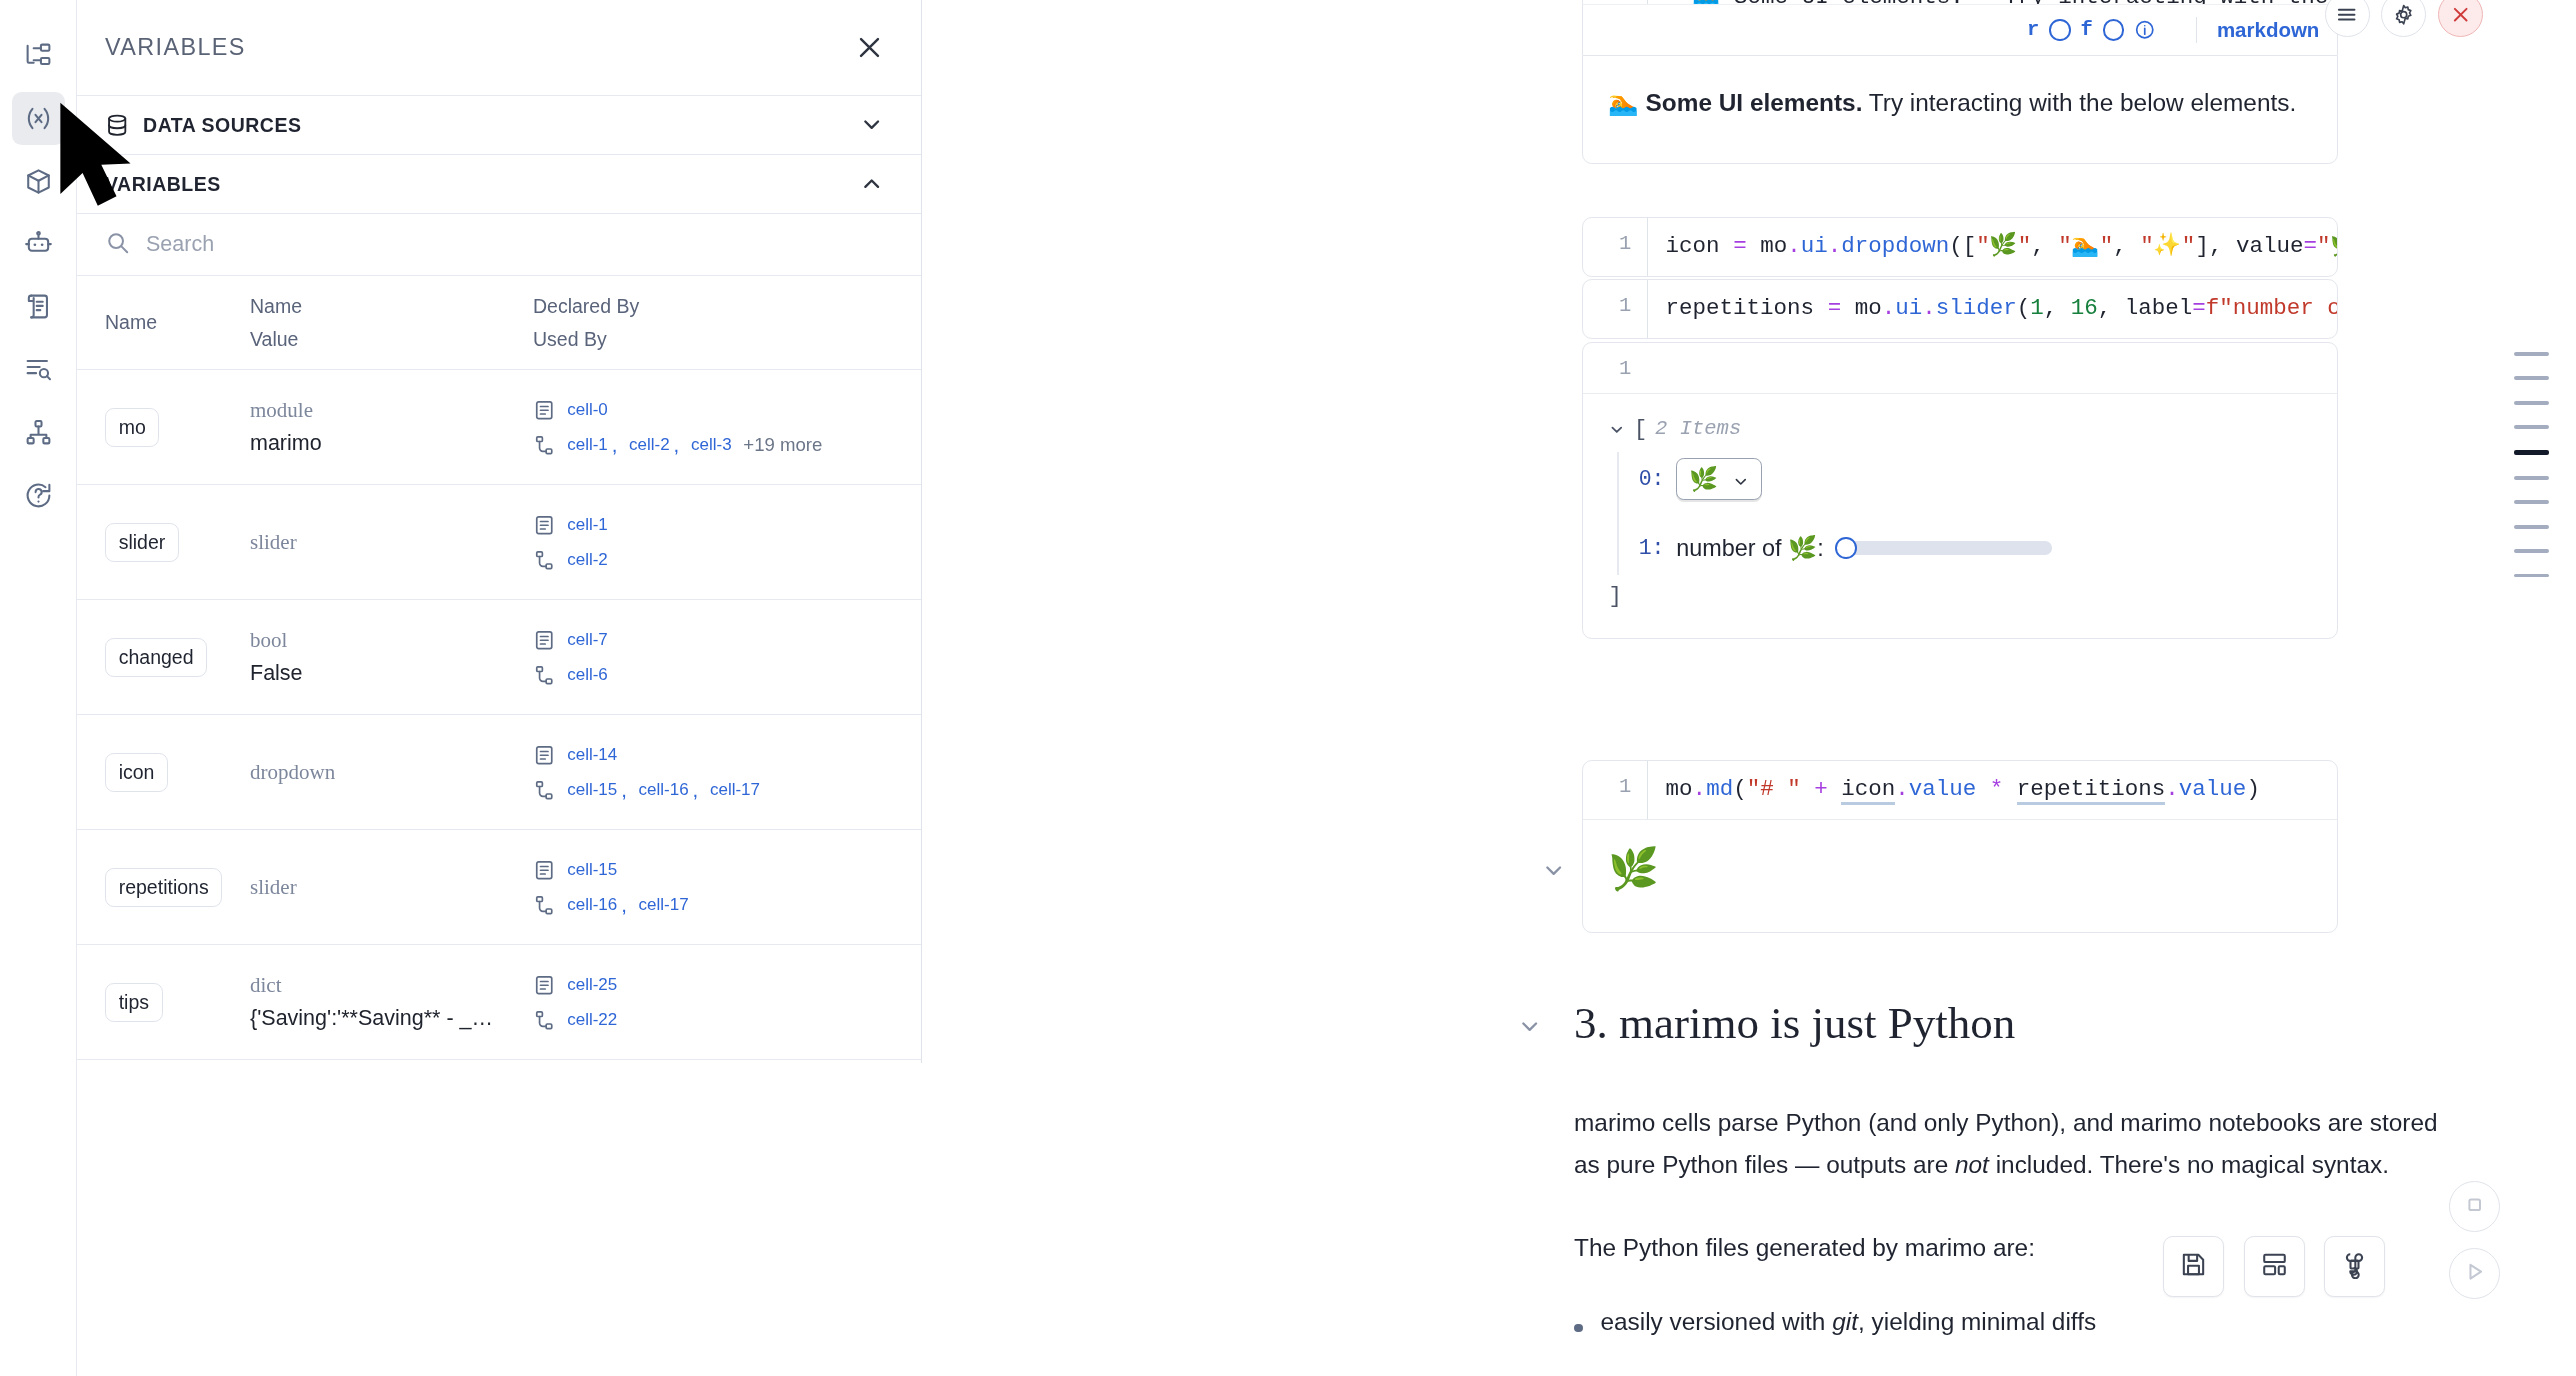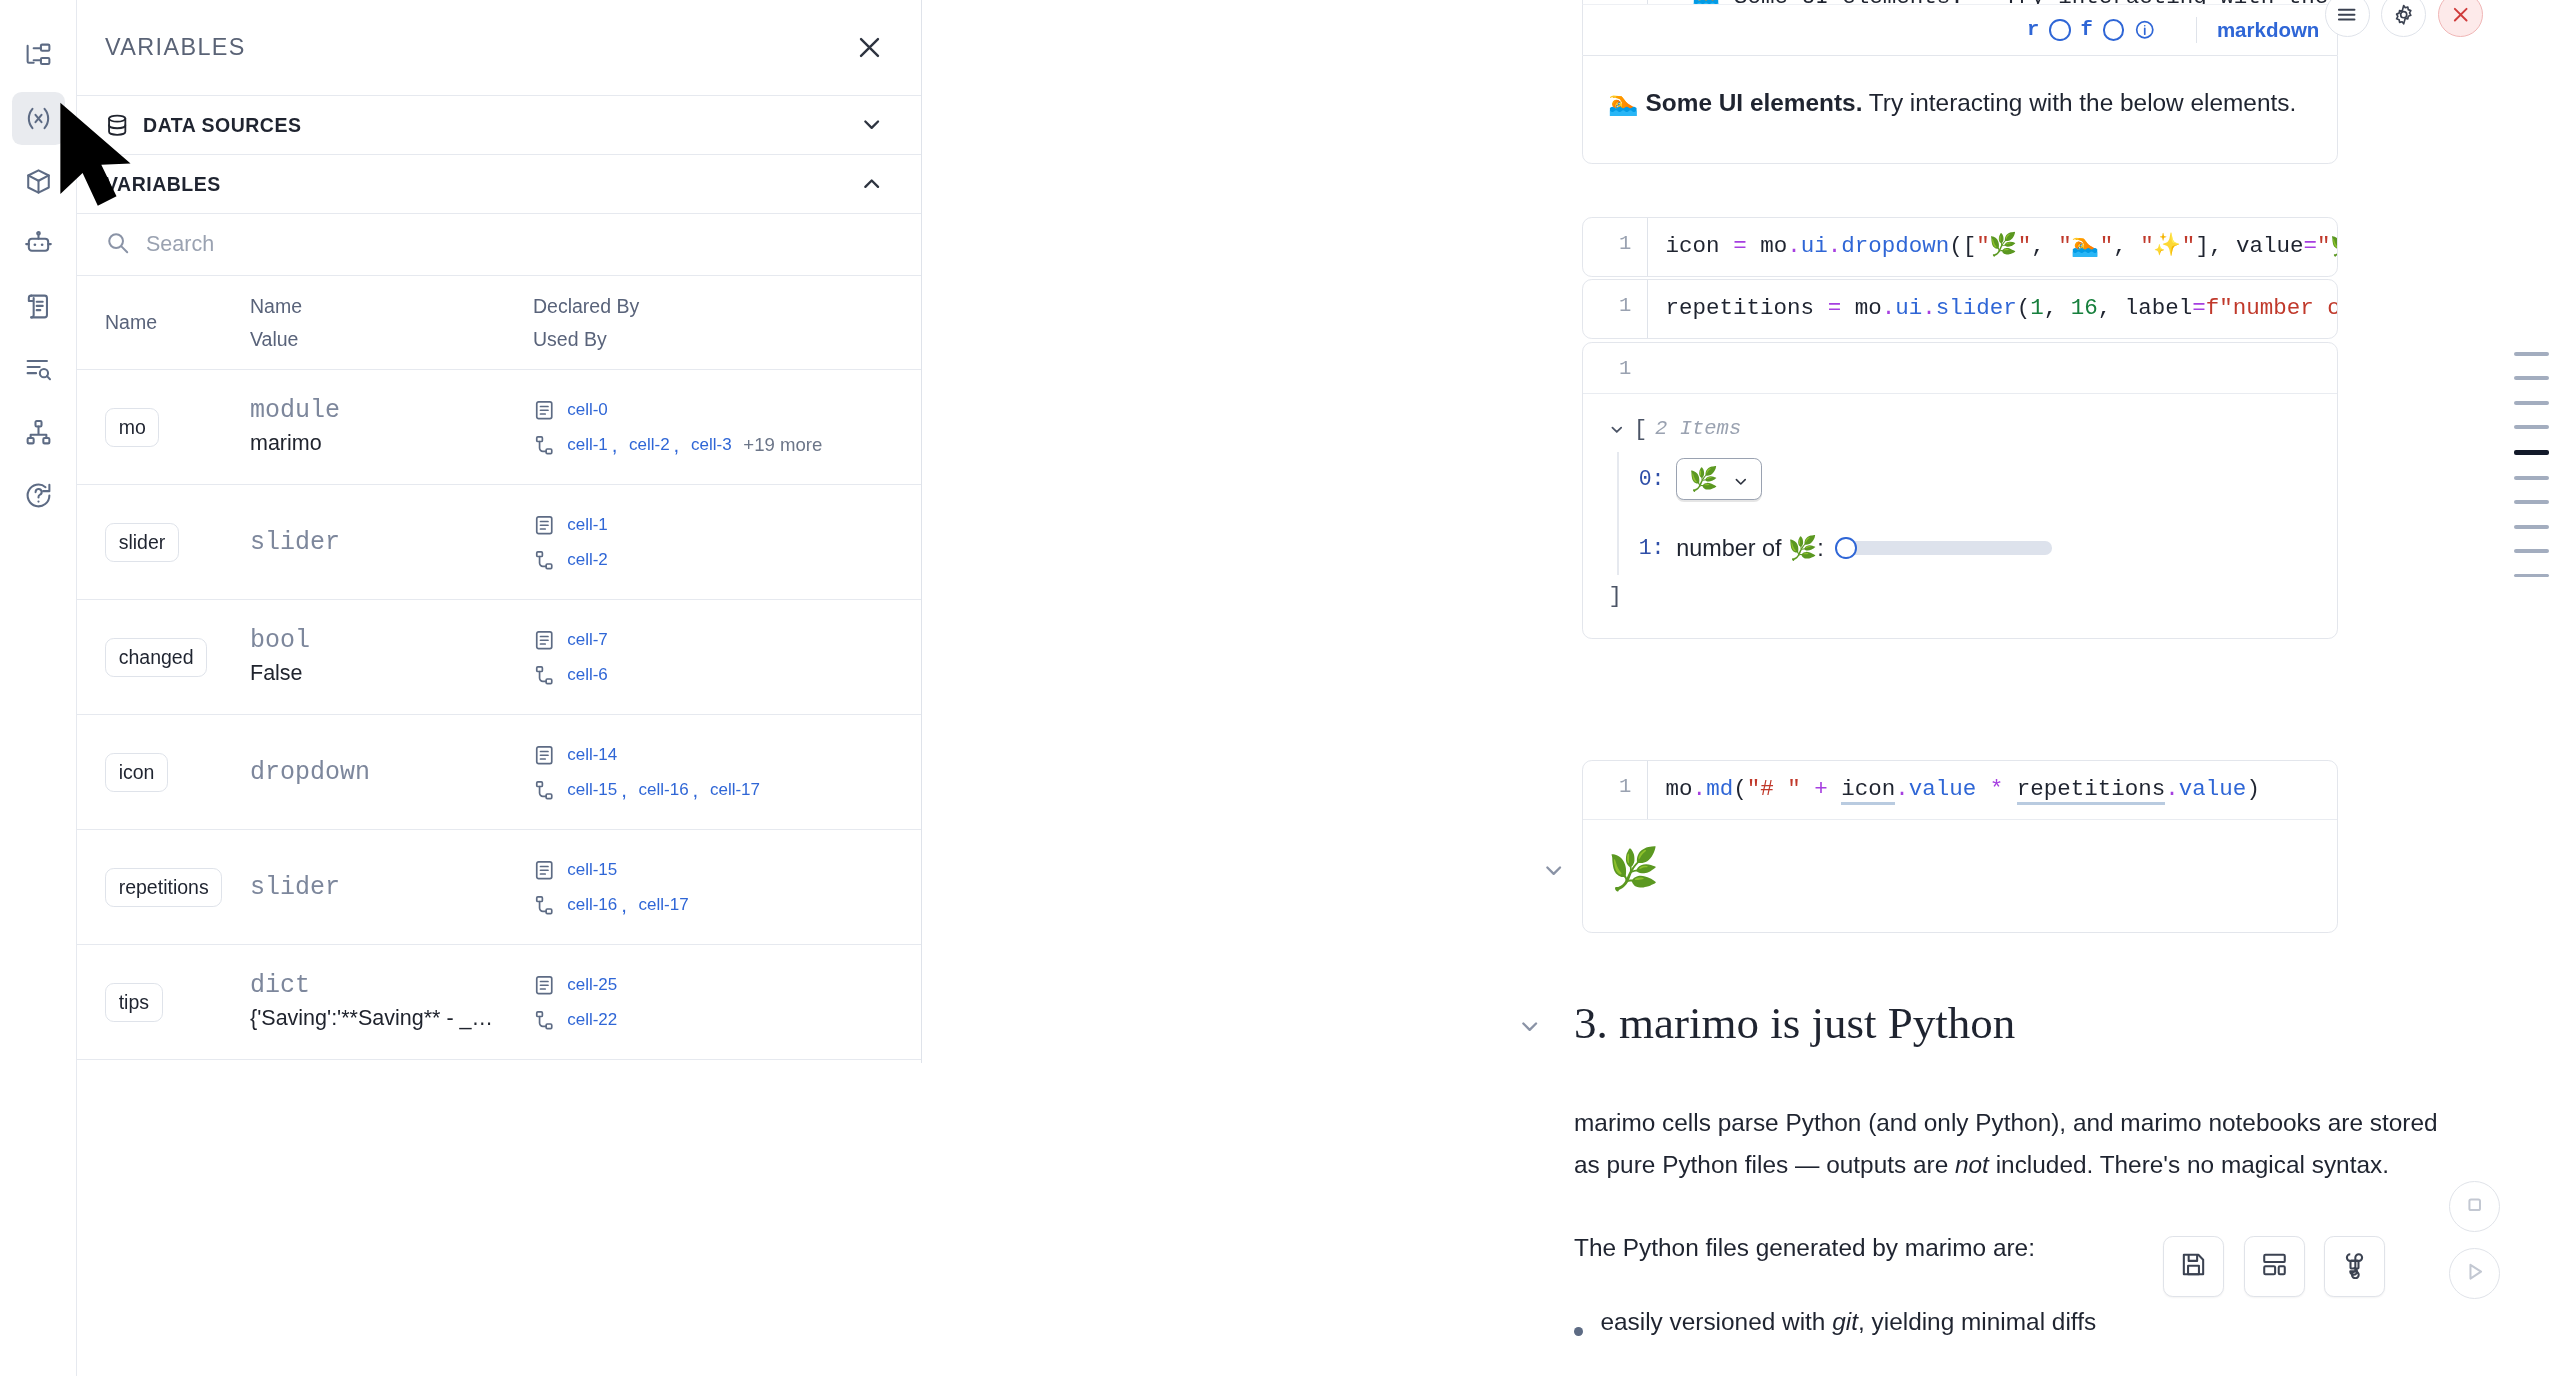--- a/index.html
+++ b/index.html
@@ -83,21 +83,21 @@
     border-bottom: 1px solid #e6e9ef; min-height: 115px;
   }
   .vrow .c-name { width: 145px; }
   .chip {
     display: inline-block; border: 1px solid #dfe3ea; border-radius: 8.8px;
     padding: 6.8px 12.7px; font-size: 19.5px; color: #1f2430; background: #fff;
     font-family: "Liberation Sans", sans-serif; white-space: nowrap;
   }
   .vrow .c-tv { width: 283px; }
   .vtype {
-    font-family: Liberation Mono, monospace; font-size: 25px; color: #7d879c;
+    font-family: Liberation Serif, serif; font-size: 21px; color: #7d879c;
     line-height: 33px;
   }
   .vval {
     font-size: 21.5px; color: #20242e; line-height: 33px;
     white-space: nowrap; overflow: hidden; text-overflow: ellipsis;
     max-width: 254px;
   }
   .vrow .c-du { flex: 1; }
   .duline { display: flex; align-items: center; gap: 11.7px; line-height: 35px; }
   .duline svg { width: 22.5px; height: 22.5px; color: #5d6b84; flex: 0 0 22.5px; }
@@ -202,21 +202,21 @@
   .sl-knob { position: absolute; left: 0; width: 21.5px; height: 21.5px; border-radius: 50%;
              border: 2px solid #2f66d6; background: #fff; cursor: pointer; }
 
   
   .sect { position: absolute; left: 652px; width: 879px; }
   .sect-chev { position: absolute; left: -57px; top: 17.6px; width: 25.4px; height: 25.4px; color: #8a93a6; }
   .h2 { font-family: "Liberation Serif", serif; font-size: 45px; font-weight: 400;
         color: #1f2430; line-height: 55px; }
   .p { font-size: 24.4px; line-height: 42px; color: #1f2430; }
   .p i { font-style: italic; }
-  .bul { display:flex; gap: 17.6px; align-items: flex-end; font-size: 24.4px; color: #1f2430; }
+  .bul { display:flex; gap: 17.6px; align-items: flex-start; font-size: 24.4px; color: #1f2430; }
   .bul .dot { width: 8.8px; height: 8.8px; border-radius: 50%; background: #5d6b84; margin-top: 15.6px; flex:0 0 8.8px;}
   .bul i { font-style: italic; }
 
   
   .nb-chev { position: absolute; width: 25.4px; height: 25.4px; color: #8a93a6; cursor: pointer; }
 
   
   .minimap { position: absolute; right: 27px; top: 352px; display: flex;
              flex-direction: column; gap: 20.5px; align-items: flex-end; }
   .mm-bar { width: 35px; height: 3.9px; border-radius: 2px; background: #a3adbf; cursor: pointer; }

